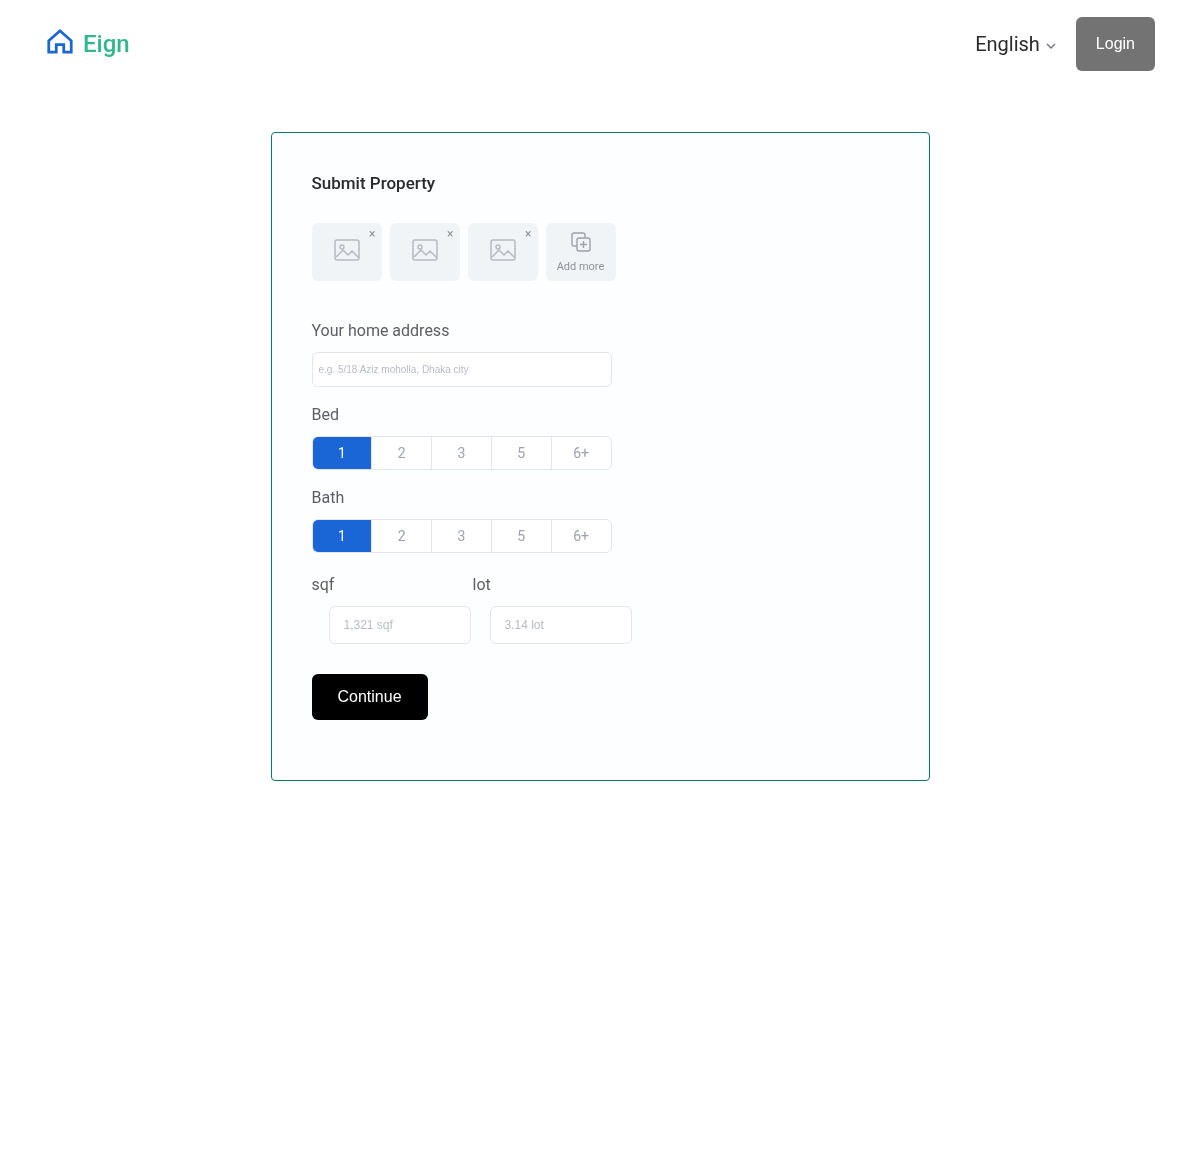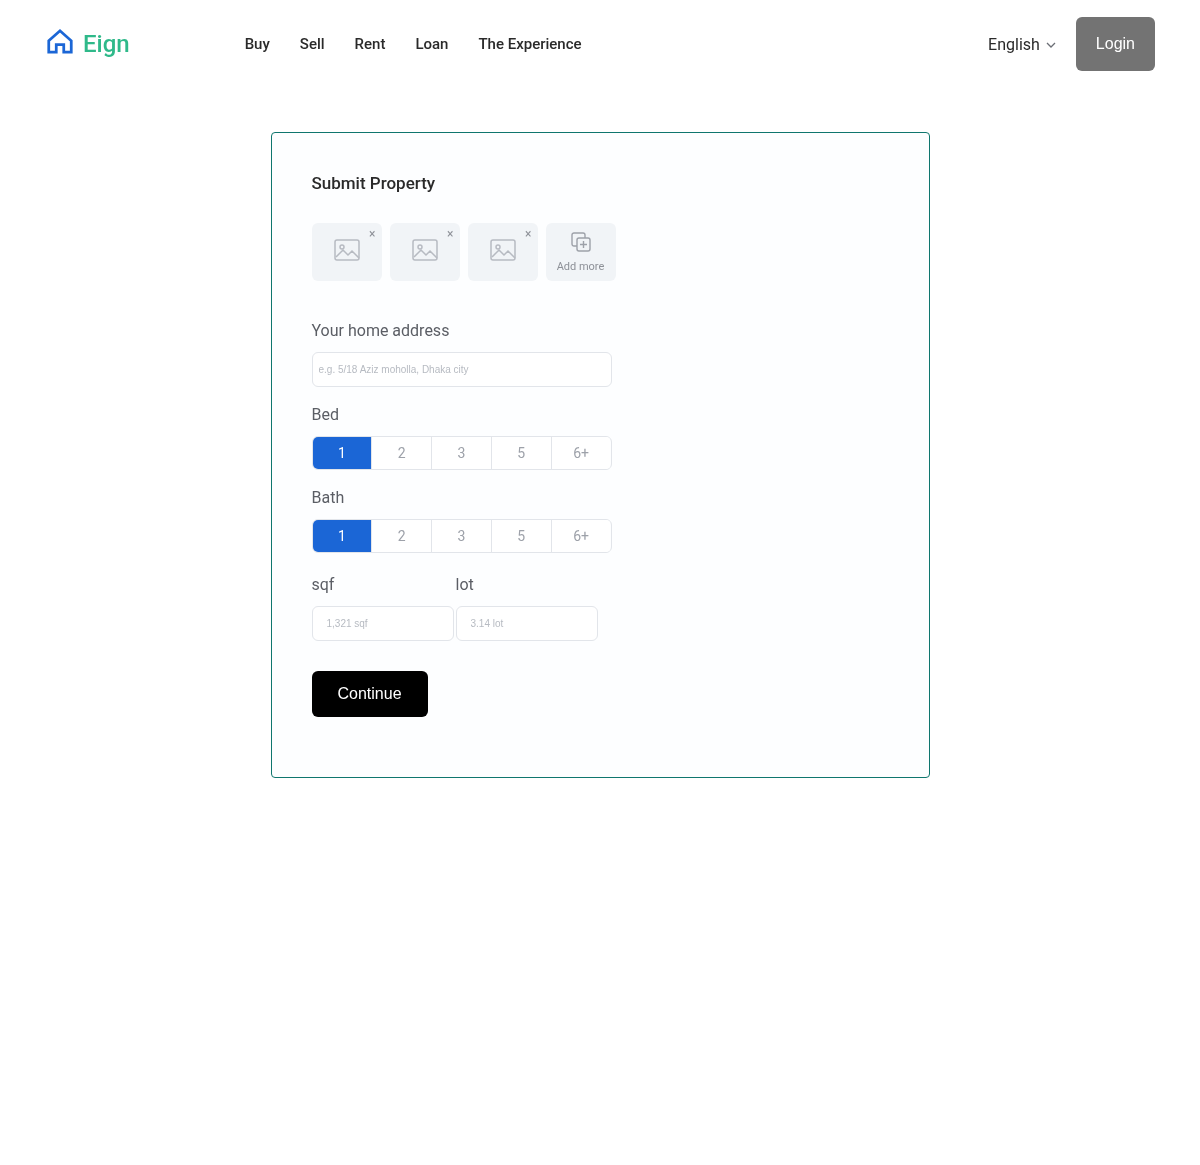--- a/index.html
+++ b/index.html
@@ -40,21 +40,21 @@
   .header-right {
     margin-left: auto;
     display: flex;
     align-items: center;
     gap: 20px;
   }
   .lang {
     display: flex;
     align-items: center;
     gap: 6px;
-    font-size: 16px;
+    font-size: 20px;
     color: #2a2a2a;
     cursor: pointer;
   }
   .login-btn {
     background: #737373;
     color: #fff;
     border: none;
     padding: 18px 20px;
     border-radius: 6px;
     font-size: 16px;
@@ -169,22 +169,23 @@
   .col .col-label {
     font-size: 16px;
     color: #5b5e65;
     margin-bottom: 12px;
   }
   .col input {
     width: 142px;
     border: 1px solid #e2e5ea;
     border-radius: 6px;
     padding: 11px 14px;
-    font-size: 10px;
-    color: #2a2a2a;
+    font-size: 12px;
+    color: #2a2a2a;
+    margin-left: 17px;
   }
   .col input::placeholder { color: #b7bbc2; }
   .continue-btn {
     margin-top: 30px;
     background: #000000;
     color: #fff;
     border: none;
     padding: 14px 26px;
     border-radius: 6px;
     font-size: 16px;
@@ -197,27 +198,20 @@
 
 <div class="header">
   <div class="logo">
     <span>
       <svg width="30" height="30" viewBox="0 0 24 24" fill="none">
         <path d="M3 11 L12 3 L21 11 V20 H15 V14 H9 V20 H3 Z" stroke="#1b66d6" stroke-width="2.2" fill="none"></path>
       </svg>
     </span>
     <span class="logo-text">Eign</span>
   </div>
-  <nav class="nav">
-    <a>Buy</a>
-    <a>Sell</a>
-    <a>Rent</a>
-    <a>Loan</a>
-    <a>The Experience</a>
-  </nav>
   <div class="header-right">
     <div class="lang">
       <span>English</span>
       <span>
         <svg width="10" height="10" viewBox="0 0 10 10">
             <path d="M1 3 L5 7 L9 3" stroke="#6b6e75" stroke-width="1.3" fill="none"></path>
           </svg>
       </span>
     </div>
     <button class="login-btn">Login</button>

